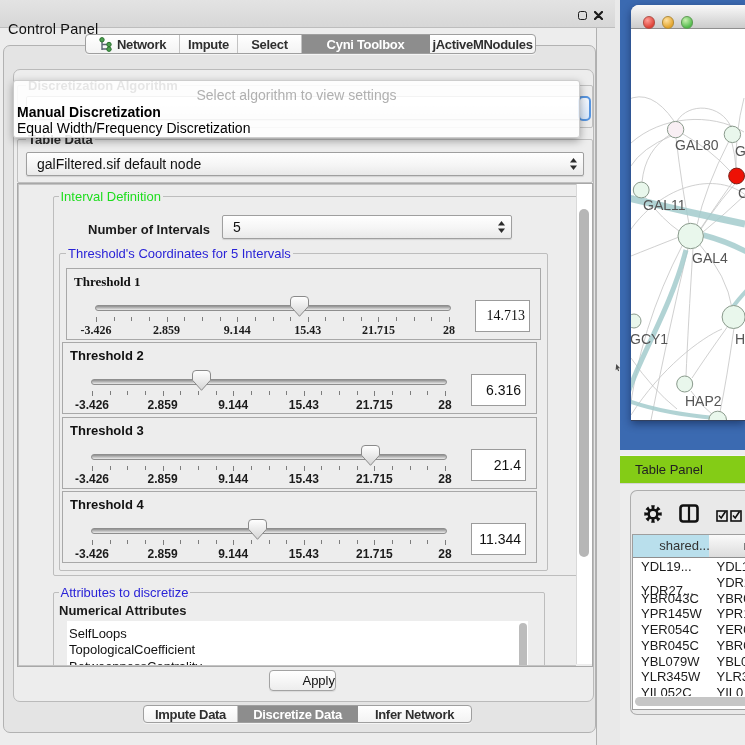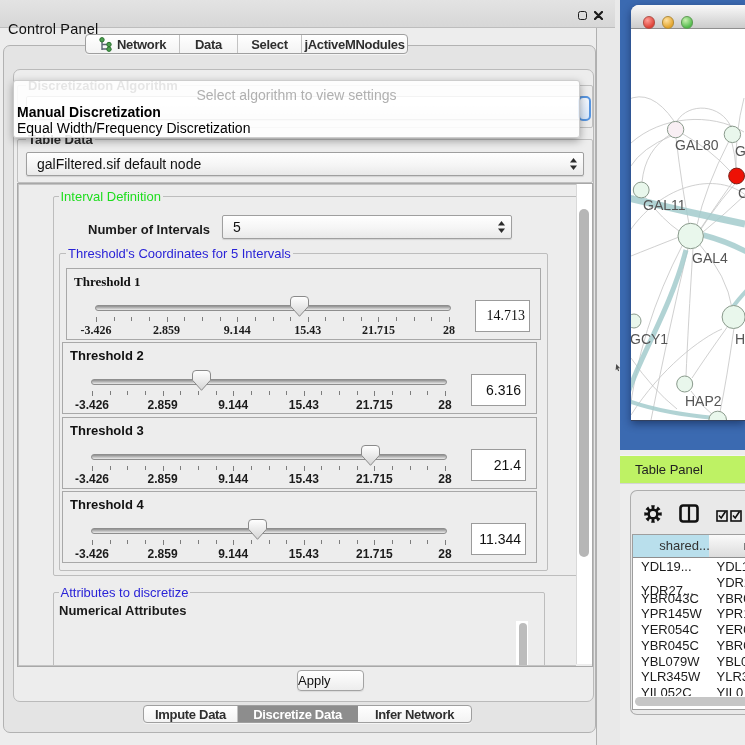--- a/index.html
+++ b/index.html
@@ -52,43 +52,43 @@
   .vbox{position:absolute;left:408px;width:49px;height:30px;background:#fff;border:1px solid #9b9b9b;
     font-size:14px;text-align:right;line-height:30px;padding-right:4px;color:#111;}
 
   
   #attrlist{left:66px;top:620px;width:449px;height:47px;background:#fff;overflow:hidden;}
   .attr-item{position:absolute;left:2px;font-size:13px;color:#111;white-space:nowrap;}
   #attr-sb{left:515px;top:620px;width:12px;height:47px;background:#fff;}
   #attr-thumb{left:518px;top:622px;width:8px;height:60px;background:#bcbcbc;border-radius:4px;}
 
   #apply-btn{left:269px;top:670px;width:65px;height:19px;border:1px solid #a3a3a3;border-radius:4px;
-    background:linear-gradient(#ffffff,#ededed);text-align:left;line-height:19px;font-size:13px;color:#111;
-    box-shadow:0 1px 1px rgba(0,0,0,.08);margin-left:28px;}
+    background:linear-gradient(#ffffff,#ededed);text-align:right;line-height:19px;font-size:13px;color:#111;
+    box-shadow:0 1px 1px rgba(0,0,0,.08);}
 
   
   #popup{left:13px;top:79.5px;width:565px;height:56px;background:rgba(255,255,255,0.88);
     border:1px solid rgba(165,165,165,0.55);border-radius:3px;box-shadow:0 3px 9px rgba(0,0,0,0.35);}
   #popup .prompt{position:absolute;left:0;right:0;text-align:center;color:#b0b0b0;font-size:14px;}
   .popup-item{position:absolute;left:3px;font-size:14px;color:#000;white-space:nowrap;}
 
   
   #divider{left:597px;top:0;width:23px;height:745px;background:#e9e9e9;}
   #divider-line{left:596px;top:27px;width:1px;height:718px;background:#b0b0b0;}
 
   
   #bluezone{left:620px;top:0;width:125px;height:450px;background:#3b6ab1;}
   #netwin{left:631px;top:5px;width:114px;height:415px;background:#fff;border-radius:8px 0 0 0;
     border-bottom:1px solid #33415f;box-shadow:0 3px 8px rgba(0,10,40,.45);}
   #nettitle{left:0;top:0;width:114px;height:23px;border-radius:8px 0 0 0;
     background:linear-gradient(#f9f9f9,#cccccc);border-bottom:1px solid #8f8f8f;}
   .light{position:absolute;top:11px;width:10.5px;height:10.5px;border-radius:50%;}
 
   
-  #tp-titlebar{left:620px;top:455px;width:125px;height:27px;background:#bef264;
+  #tp-titlebar{left:620px;top:455px;width:125px;height:27px;background:#84cc16;
     border-top:1px solid #f4f4f4;border-bottom:1px solid #d4d4d4;}
   #tp-title{left:15px;top:6px;font-size:13px;color:#222;}
   #tablecard{left:630px;top:490px;width:115px;height:223px;background:#e9e9e9;
     border:1px solid #aeaeae;border-radius:7px 0 0 7px;border-right:none;}
   #tbl{left:632px;top:534px;width:113px;height:174px;background:#fff;border:1px solid #9e9e9e;border-right:none;overflow:hidden;}
   .th{position:absolute;top:0;height:22px;font-size:13px;color:#333;overflow:hidden;border-bottom:1px solid #8e8e8e;}
   .trow{position:absolute;font-size:13px;color:#1b1b1b;white-space:nowrap;}
   #hscroll{left:0px;width:113px;top:161px;height:12px;background:#fff;}
   #hthumb{position:absolute;left:2px;top:1px;width:130px;height:9px;background:#c6c6c6;border-radius:5px;}
 
@@ -114,24 +114,27 @@
       <div class="seg" style="width: 93px;">
         <svg width="13" height="15" viewBox="0 0 13 15">
           <path d="M3,4 V13 M3,7.5 H9 M3,12 H9" stroke="#5a6472" stroke-width="1.4" fill="none"></path>
           <circle cx="3" cy="2.8" r="2.2" fill="#4ca04f" stroke="#2c7031"></circle>
           <circle cx="10" cy="7.5" r="2.2" fill="#4ca04f" stroke="#2c7031"></circle>
           <circle cx="10" cy="12.2" r="2.2" fill="#4ca04f" stroke="#2c7031"></circle>
         </svg>
         <span>Network</span>
       </div>
       <div class="seg" style="width: 57px;">
-        <span>Data</span>
+        <span>Impute</span>
       </div>
       <div class="seg" style="width: 63px;">
         <span>Select</span>
+      </div>
+      <div class="seg sel" style="width: 127px;">
+        <span>Cyni Toolbox</span>
       </div>
       <div class="seg" style="width: 105px; text-align: right;">
         <span>jActiveMNodules</span>
       </div>
     </div>
 
   <div class="group" id="alg-group" style="left:17px;top:85px;width:574px;height:41px;">
     <span class="gtitle" style="background:#ededed;color:#2b2b2b;font-weight:700;left:8px;">Discretization Algorithm</span>
   </div>
   <div class="combo" id="alg-combo" style="left:26px;top:96px;width:560px;height:22px;">
@@ -334,20 +337,25 @@
               <path d="M4,0.5 H15 Q18.5,0.5 18.5,4 V10.2 L9.5,20.3 L0.5,10.2 V4 Q0.5,0.5 4,0.5 Z" fill="url(#tg3)" stroke="#8a8a8a"></path>
             </svg></div>
           <div class="vbox" style="top: 31px;">11.344</div>
         </div>
       </div>
 
     <div class="group" id="attr-group" style="left:33.5px;top:407px;width:490px;height:120px;border-color:#bdbdbd;">
       <span class="gtitle" style="color:#2a23d7;left:5px;">Attributes to discretize</span>
     </div>
     <div class="abs" style="left:40px;top:417.5px;font-weight:700;">Numerical Attributes</div>
+    <div class="abs" id="attrlist" style="left:48px;top:436px;">
+        <div class="attr-item" style="top: 4.5px;">SelfLoops</div>
+        <div class="attr-item" style="top: 21.25px;">TopologicalCoefficient</div>
+        <div class="attr-item" style="top: 38px;">BetweennessCentrality</div>
+      </div>
     <div class="abs" id="attr-sb" style="left:497px;top:436px;"></div>
     <div class="abs" id="attr-thumb" style="left:500px;top:438px;"></div>
   </div>
 
   <div class="abs" id="vscroll"></div>
   <div class="abs" id="vthumb"></div>
 
   <div class="abs" id="apply-btn">Apply</div>
 
   <div class="abs seg-bar" id="bottombar" style="left:143px;top:705px;height:16px;">

